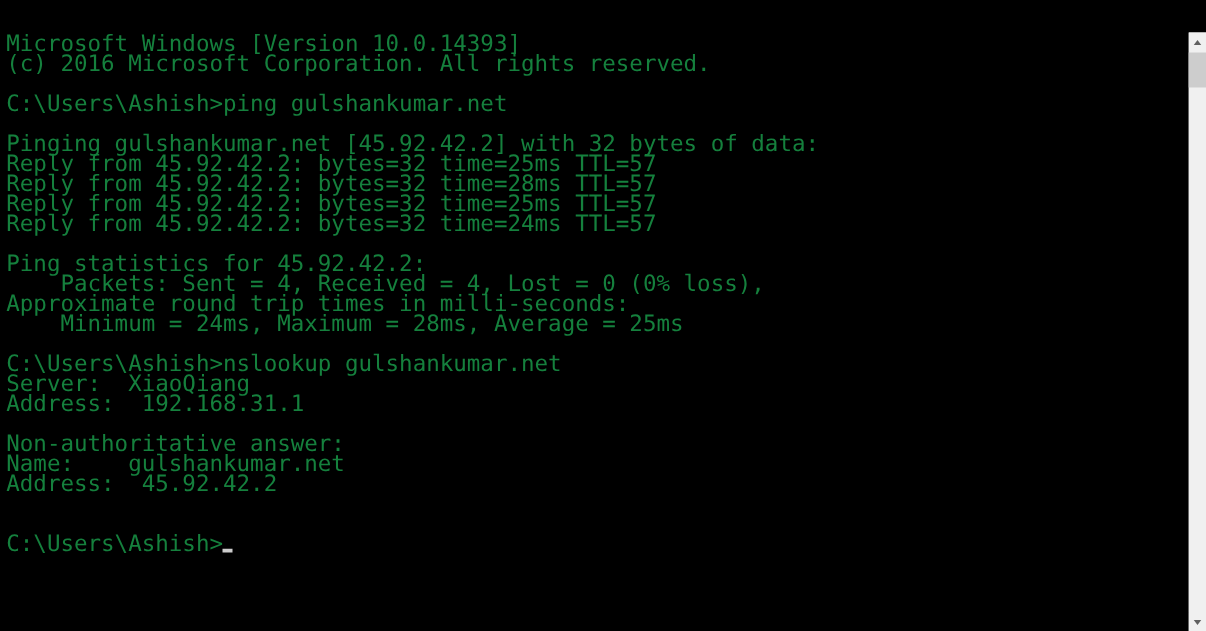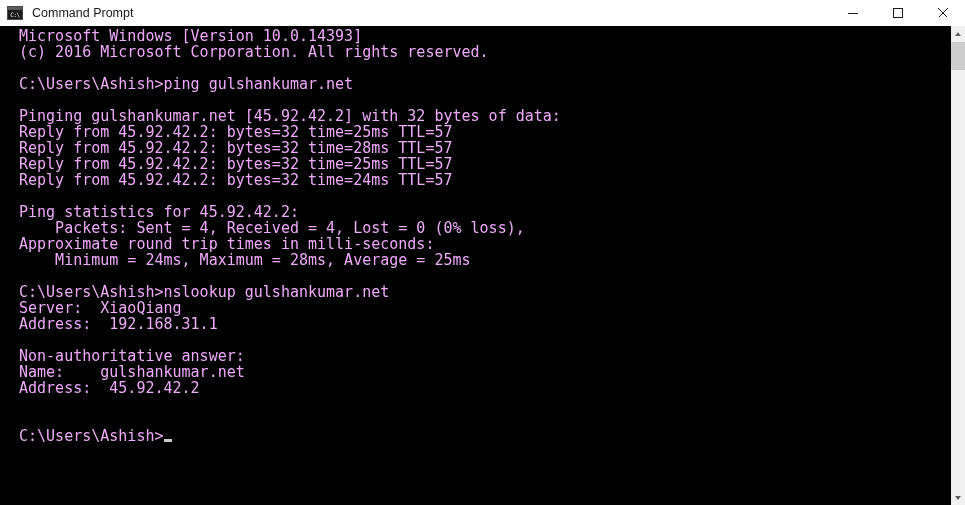--- a/index.html
+++ b/index.html
@@ -107,25 +107,25 @@
     position: absolute;
     left: 0;
     top: 26px;
     width: 951px;
     height: 479px;
     background: #000000;
     overflow: hidden;
   }
   #console-text {
     margin: 0;
-    padding: 2px 0 0 19px;
+    padding: 2px 0 0 5px;
     font-family: "DejaVu Sans Mono", monospace;
-    font-size: 15px;
+    font-size: 18px;
     line-height: 16px;
-    color: #f0abfc;
+    color: #15803d;
     white-space: pre;
     letter-spacing: 0px;
   }
   .cursor {
     display: inline-block;
     width: 8px;
     height: 3px;
     background: #cccccc;
     vertical-align: -1px;
     margin-left: 0px;
@@ -181,48 +181,20 @@
     height: 28px;
     background: #cdcdcd;
     cursor: default;
   }
 </style>
 </head>
 <body>
 
 <div id="app">
 
-  <div id="titlebar">
-    <div id="title-left">
-      <span id="app-icon">
-        <span class="icon-caption"></span>
-        <span class="icon-body">C:\</span>
-      </span>
-      <span id="window-title">Command Prompt</span>
-    </div>
-    <div id="title-spacer"></div>
-    <div id="window-controls">
-      <div class="win-btn">
-        <svg width="12" height="12" viewBox="0 0 12 12">
-          <line class="glyph-stroke" x1="1" y1="6.5" x2="11" y2="6.5"></line>
-        </svg>
-      </div>
-      <div class="win-btn">
-        <svg width="12" height="12" viewBox="0 0 12 12">
-          <rect class="glyph-stroke" x="1.5" y="1.5" width="9" height="9"></rect>
-        </svg>
-      </div>
-      <div class="win-btn">
-        <svg width="12" height="12" viewBox="0 0 12 12">
-          <line class="glyph-stroke" x1="1.5" y1="1.5" x2="10.5" y2="10.5"></line>
-          <line class="glyph-stroke" x1="10.5" y1="1.5" x2="1.5" y2="10.5"></line>
-        </svg>
-      </div>
-    </div>
-  </div>
 
   <div id="console">
     <pre id="console-text">Microsoft Windows [Version 10.0.14393]
 (c) 2016 Microsoft Corporation. All rights reserved.
 
 C:\Users\Ashish&gt;ping gulshankumar.net
 
 Pinging gulshankumar.net [45.92.42.2] with 32 bytes of data:
 Reply from 45.92.42.2: bytes=32 time=25ms TTL=57
 Reply from 45.92.42.2: bytes=32 time=28ms TTL=57

